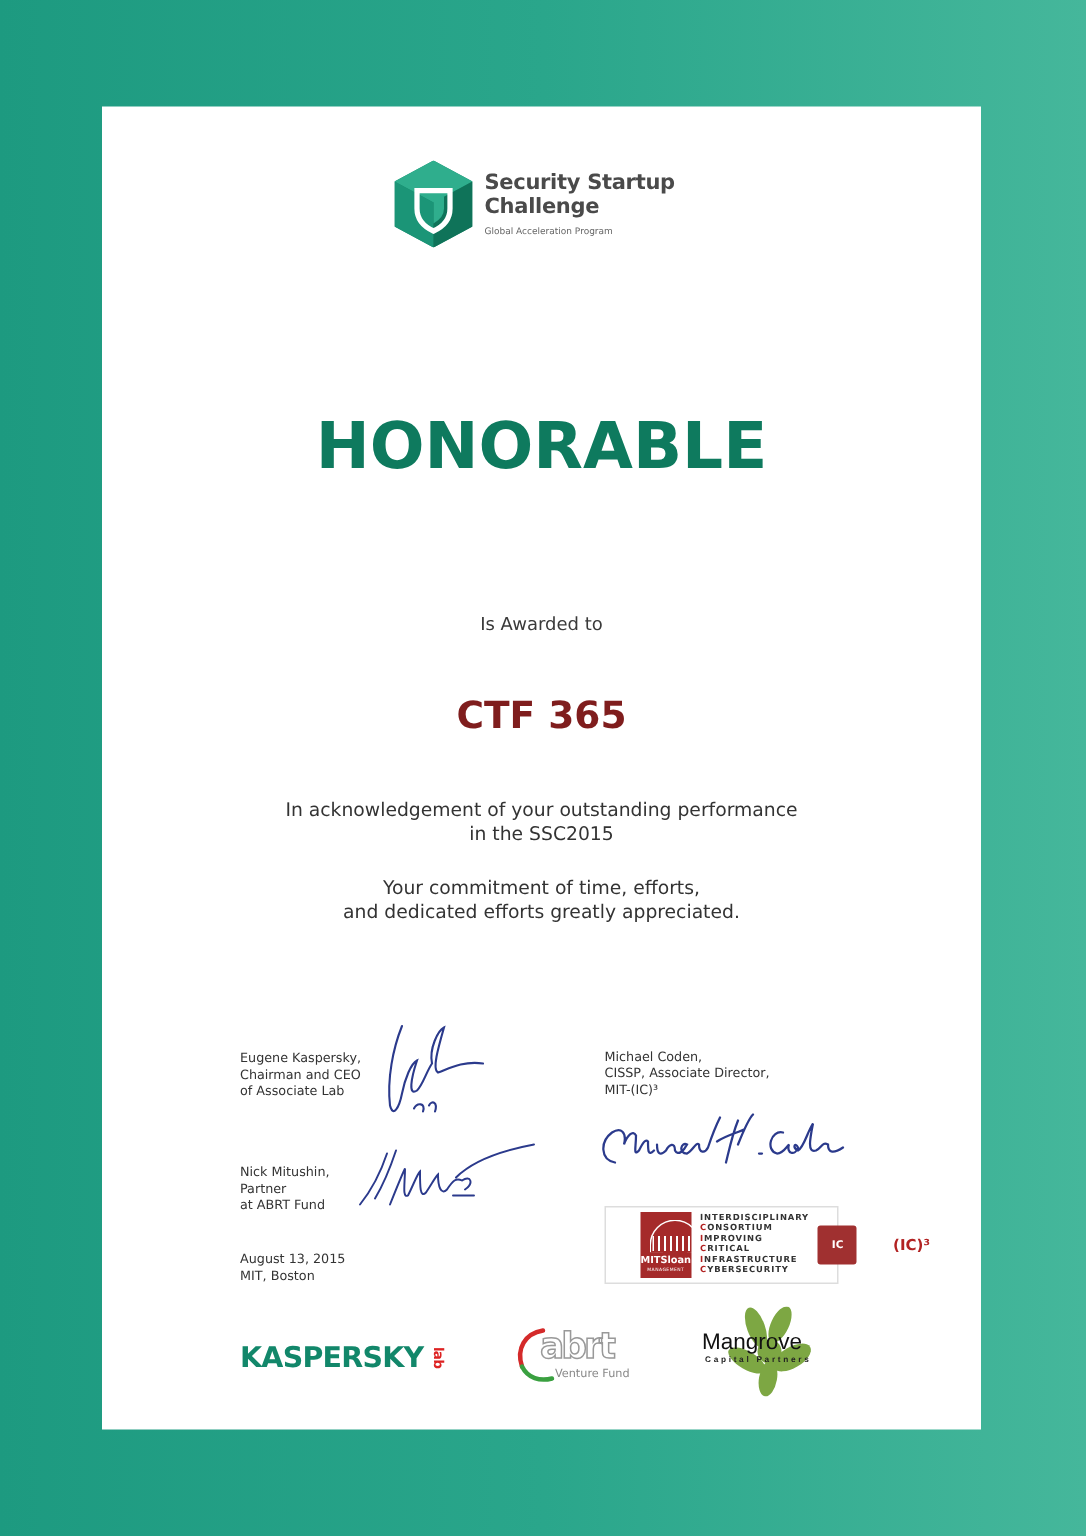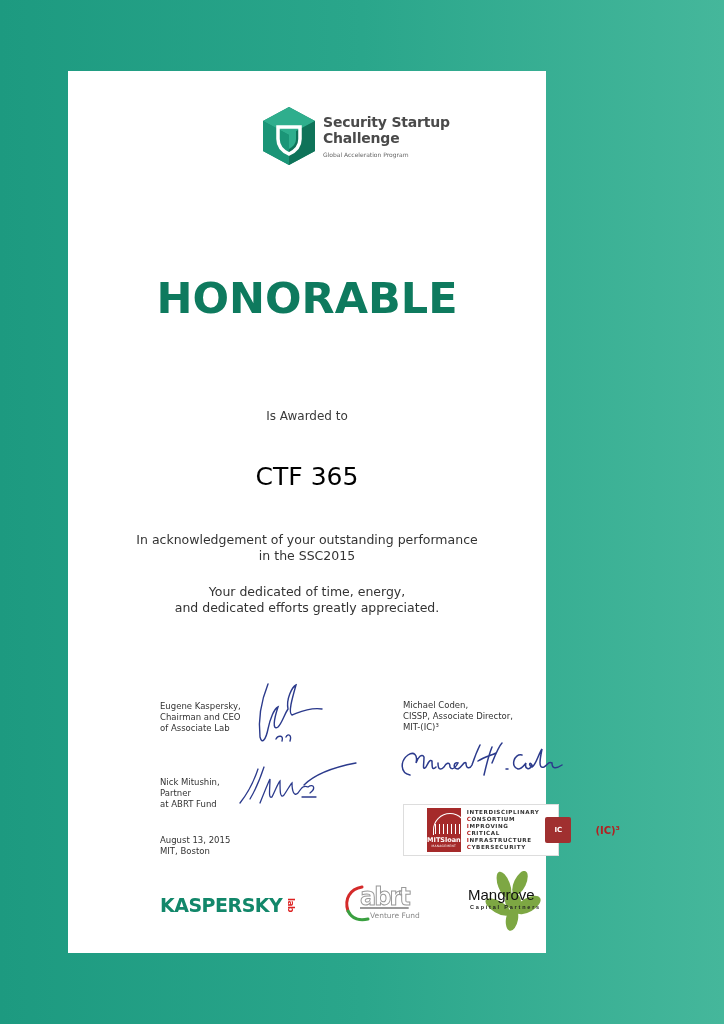--- a/index.html
+++ b/index.html
@@ -5,21 +5,21 @@
     * { margin: 0; padding: 0; box-sizing: border-box; }
     html, body { width: 724px; height: 1024px; overflow: hidden; }
     body {
       background: linear-gradient(90deg, #1d9a80 0%, #2aa68b 50%, #45b79b 100%);
       font-family: "DejaVu Sans", sans-serif;
       position: relative;
     }
     .card {
       position: absolute;
       left: 68px; top: 71px;
-      width: 478px; height: 882px;
+      width: 586px; height: 882px;
       background: #ffffff;
     }
     
     .logo {
       position: absolute;
       left: 195px; top: 36px;
       display: flex; align-items: center;
     }
     .logo-cube { width: 52px; height: 58px; margin-right: 8px; }
     .logo-text { display: flex; flex-direction: column; }
@@ -39,21 +39,21 @@
       font-size: 43px; line-height: 42px; letter-spacing: 0px;
     }
     .title1 { top: 206px; text-align: center; }
     .title2 { top: 248px; }
     .awarded {
       position: absolute; top: 338px; left: 0; width: 100%;
       text-align: center; font-size: 12px; color: #3a3a3a;
     }
     .recipient {
       position: absolute; top: 391px; left: 0; width: 100%;
-      text-align: center; font-size: 25px; font-weight: normal; color: #000000;
+      text-align: center; font-size: 25px; font-weight: bold; color: #7f1d1d;
     }
     .para {
       position: absolute; left: 0; width: 100%;
       text-align: center; font-size: 12.5px; color: #333; line-height: 16px;
     }
     .para1 { top: 461px; }
     .para2 { top: 513px; }
     .sig-block {
       position: absolute; font-size: 8.5px; color: #333; line-height: 11px;
     }
@@ -107,21 +107,20 @@
       margin-left: 2px; display: inline-block;
     }
     .abrt {
       position: absolute; left: 272px; top: 6px; width: 86px; height: 40px;
     }
     .abrt-text {
       position: absolute; left: 20px; top: 0px;
       font-size: 24px; font-weight: bold; color: #fff;
       -webkit-text-stroke: 1px #999; letter-spacing: -2px;
       font-family: "DejaVu Sans", sans-serif;
-      text-decoration: underline;
     }
     .abrt-sub {
       position: absolute; left: 30px; top: 28px; font-size: 7.5px; color: #888;
     }
     .mangrove {
       position: absolute; left: 400px; top: -6px; width: 94px; height: 62px;
     }
     .mangrove-name {
       position: absolute; left: 0; top: 15px;
       font-family: "Liberation Sans", sans-serif; font-size: 15px; color: #111;
@@ -156,21 +155,21 @@
   <div class="title title1">HONORABLE</div>
 
   <div class="awarded">Is Awarded to</div>
   <div class="recipient">CTF 365</div>
 
   <div class="para para1">
     <div>In acknowledgement of your outstanding performance</div>
     <div>in the SSC2015</div>
   </div>
   <div class="para para2">
-    <div>Your dedicated of time, energy,</div>
+    <div>Your commitment of time, efforts,</div>
     <div>and dedicated efforts greatly appreciated.</div>
   </div>
 
   <div class="sig-block" style="left:92px; top:630px;">
     <div>Eugene Kaspersky,</div>
     <div>Chairman and CEO</div>
     <div>of Associate Lab</div>
   </div>
   <svg class="sig" style="left:180px; top:608px;" width="78" height="70" viewBox="0 0 78 70">
     <path d="M20,5 C14,20 10,40 12,58 C14,66 18,60 20,50 C22,40 26,30 30,28 C26,40 24,52 30,48 C34,44 36,36 40,30 C38,20 44,8 48,6 C44,20 40,34 44,36 C50,34 60,28 74,30 M28,60 C30,56 36,56 34,62 M38,58 C40,54 44,56 42,62" fill="none" stroke="#2b3a8c" stroke-width="1.4" stroke-linecap="round"></path>

